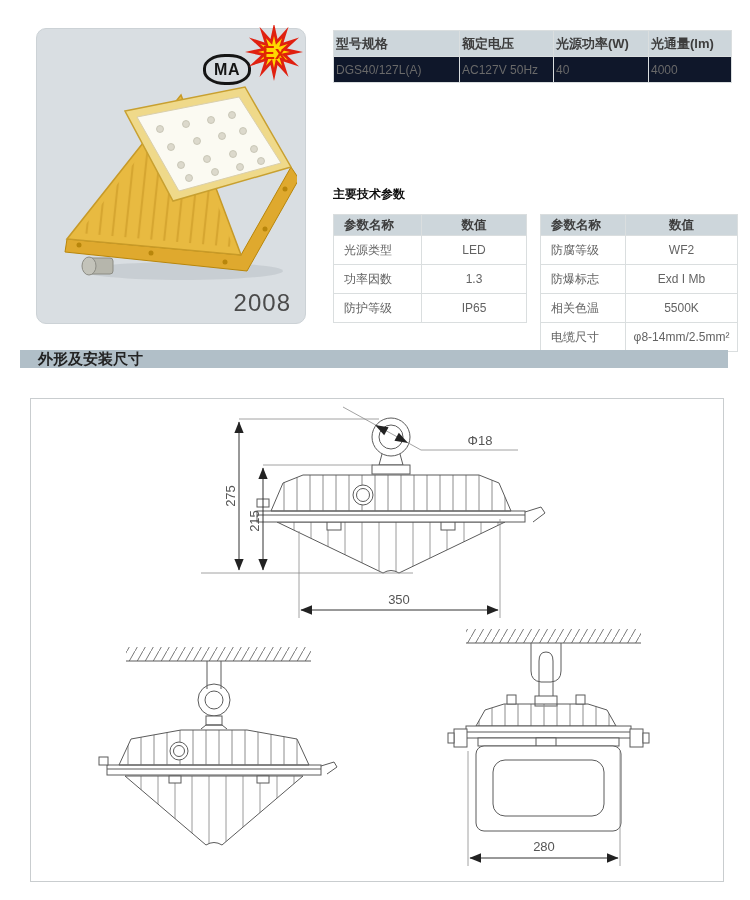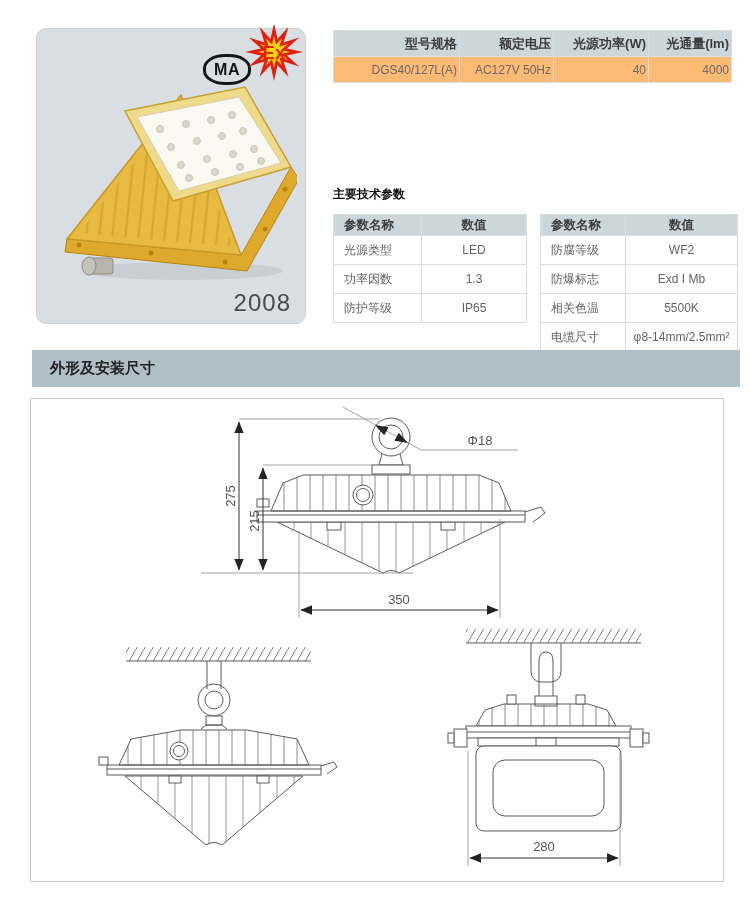--- a/index.html
+++ b/index.html
@@ -15,38 +15,38 @@
            letter-spacing:0.5px;background:transparent;}
   .ex-star{position:absolute;left:206px;top:-4px;width:62px;height:58px;}
   .photo-caption{position:absolute;right:14px;bottom:6px;font-size:24px;color:#4b4b4b;
                  letter-spacing:1px;}
   .lamp-photo{position:absolute;left:8px;top:44px;}
 
   
   table{border-collapse:collapse;table-layout:fixed;}
   .spec-table{position:absolute;left:333px;top:30px;width:398px;}
   .spec-table th{background:#cdd6db;color:#3d3d3d;font-weight:600;font-size:13px;
-                 border:1px solid #dadedf;height:25px;text-align:right;padding:0 2px;}
-  .spec-table td{background:#fdba74;color:#696969;font-size:12px;border:1px solid #dadedf;
-                 height:25px;text-align:right;padding:0 2px;}
+                 border:1px solid #dadedf;height:25px;text-align:left;padding:0 2px;}
+  .spec-table td{background:#0f172a;color:#696969;font-size:12px;border:1px solid #dadedf;
+                 height:25px;text-align:left;padding:0 2px;}
 
   .params-title{position:absolute;left:333px;top:186px;font-size:12px;font-weight:bold;
                 color:#0d0d0d;}
   .param-table th{background:#cdd6db;color:#3d3d3d;font-weight:600;font-size:12.5px;
                   border:1px solid #dadedf;height:20px;padding:0 2px;}
   .param-table td{background:#fff;color:#636363;font-size:12px;border:1px solid #dadedf;
                   height:20px;padding:4px 2px;}
   .param-table .c1{text-align:left;padding-left:10px;}
   .param-table .c2{text-align:center;}
   .param-table-left{position:absolute;left:333px;top:214px;width:193px;}
   .param-table-right{position:absolute;left:540px;top:214px;width:197px;}
 
   
-  .section-bar{position:absolute;left:20px;top:350px;width:708px;height:37px;
-               background:#b1bfc8;display:flex;align-items:center;margin-left:12px;}
+  .section-bar{position:absolute;left:20px;top:350px;width:708px;height:18px;
+               background:#b1bfc8;display:flex;align-items:center;}
   .section-bar span{padding-left:18px;font-size:15px;font-weight:bold;color:#232323;}
 
   
   .drawing-panel{position:absolute;left:30px;top:398px;width:692px;height:482px;
                  background:#fff;border:1px solid #c9cdcf;}
   .drawing-panel svg{display:block;}
 </style>
 </head>
 <body>
 

